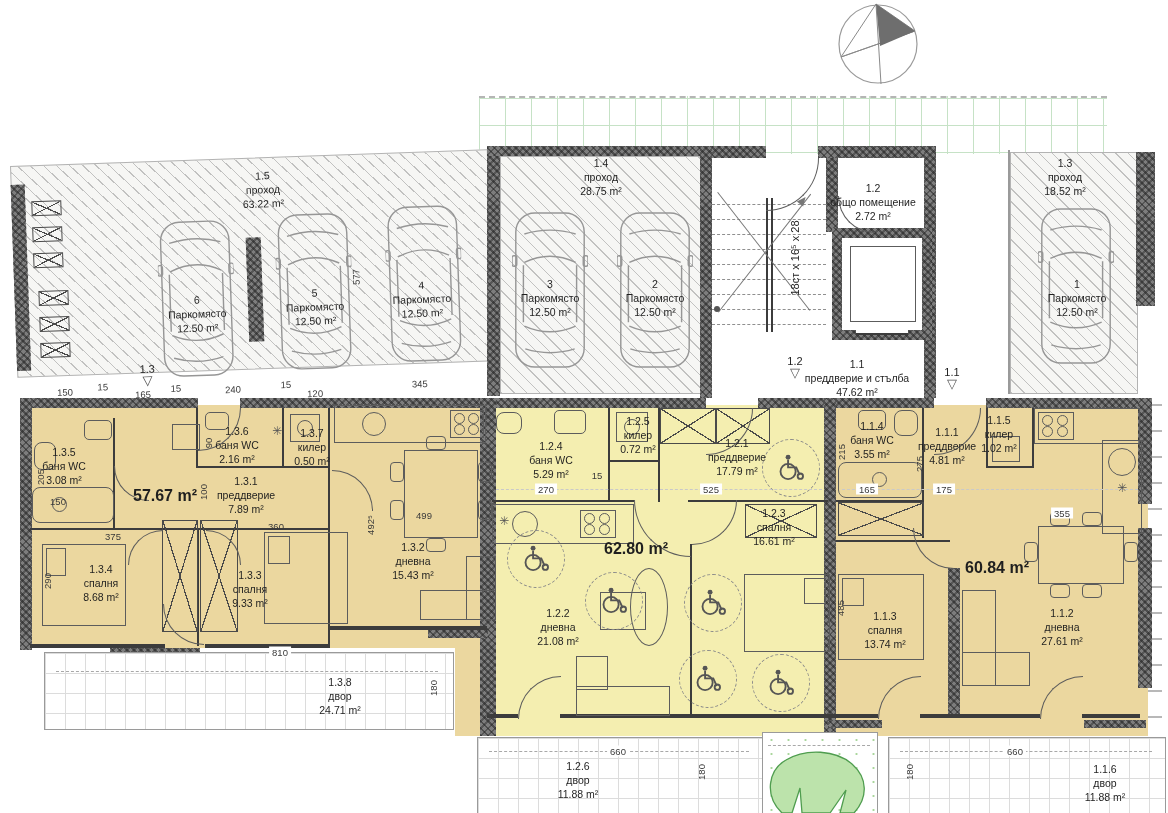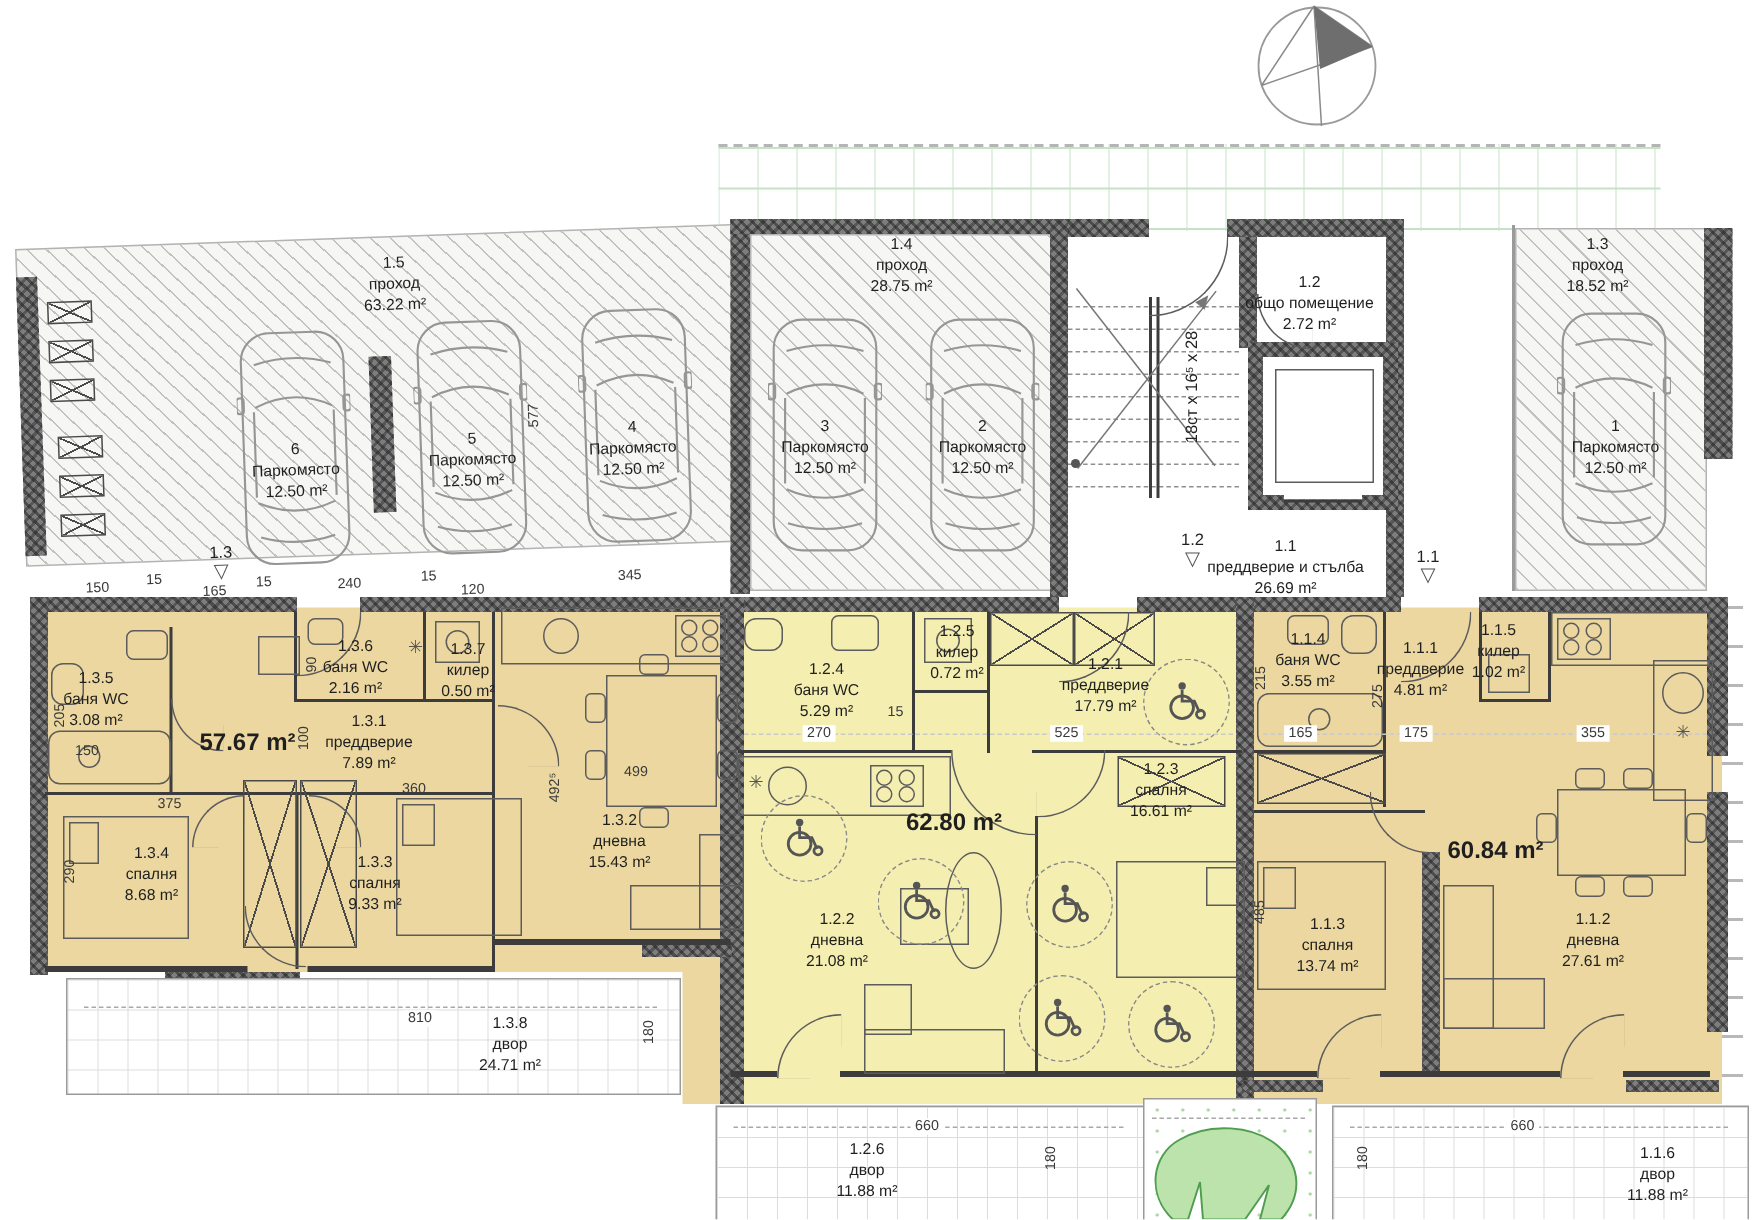--- a/index.html
+++ b/index.html
@@ -217,21 +217,21 @@
     <span>2.72 m²</span>
   </div>
 
   <div class="mk" style="left:795px;top:367px">
     <span>1.2</span>
     <span class="t">▽</span>
   </div>
   <div class="lbl" style="left:857px;top:379px">
     <span>1.1</span>
     <span>преддверие и стълба</span>
-    <span>26.69 m²</span>
+    <span>47.62 m²</span>
   </div>
   <div class="mk" style="left:952px;top:378px">
     <span>1.1</span>
     <span class="t">▽</span>
   </div>
 
   <div class="hatch" style="left:1010px;top:152px;width:126px;height:240px"></div>
   <div class="w" style="left:1136px;top:152px;width:19px;height:154px"></div>
   <div class="ln" style="left:1008px;top:150px;width:2px;height:244px;background:#9a9a9a"></div>
   <svg class="abs" style="left:1038px;top:200px;width:76px;height:172px">
@@ -421,21 +421,21 @@
   <div class="f" style="left:1082px;top:512px;width:18px;height:12px;border-radius:4px"></div>
   <div class="f" style="left:1050px;top:584px;width:18px;height:12px;border-radius:4px"></div>
   <div class="f" style="left:1082px;top:584px;width:18px;height:12px;border-radius:4px"></div>
   <div class="f" style="left:1024px;top:542px;width:12px;height:18px;border-radius:4px"></div>
   <div class="f" style="left:1124px;top:542px;width:12px;height:18px;border-radius:4px"></div>
   <div class="f" style="left:962px;top:590px;width:32px;height:94px"></div>
   <div class="f" style="left:962px;top:652px;width:66px;height:32px"></div>
 
   <div class="ygrid" style="left:44px;top:652px;width:408px;height:76px"></div>
   <div class="dashh" style="left:56px;top:671px;width:382px"></div>
-  <div class="dim onln" style="left:280px;top:679px">810</div>
+  <div class="dim onln" style="left:280px;top:652px">810</div>
   <div class="dimv" style="left:433px;top:688px">180</div>
   <div class="lbl" style="left:340px;top:697px">
     <span>1.3.8</span>
     <span>двор</span>
     <span>24.71 m²</span>
   </div>
 
   <div class="ygrid" style="left:477px;top:737px;width:284px;height:76px"></div>
   <div class="dashh" style="left:489px;top:751px;width:260px"></div>
   <div class="dim onln" style="left:618px;top:751px">660</div>
@@ -564,16 +564,16 @@
   <div class="dim" style="left:424px;top:515px">499</div>
   <div class="dashh" style="left:496px;top:489px;width:326px;border-top-color:#c9c9c9"></div>
   <div class="dim onln" style="left:546px;top:489px">270</div>
   <div class="dim" style="left:597px;top:475px">15</div>
   <div class="dim onln" style="left:711px;top:489px">525</div>
   <div class="dimv" style="left:841px;top:452px">215</div>
   <div class="dashh" style="left:842px;top:489px;width:296px;border-top-color:#c9c9c9"></div>
   <div class="dim onln" style="left:867px;top:489px">165</div>
   <div class="dimv" style="left:919px;top:464px">275</div>
   <div class="dim onln" style="left:944px;top:489px">175</div>
-  <div class="dim onln" style="left:1062px;top:489px">355</div>
+  <div class="dim onln" style="left:1062px;top:513px">355</div>
   <div class="dimv" style="left:840px;top:608px">485</div>
 
 </div>
 
 </body></html>

